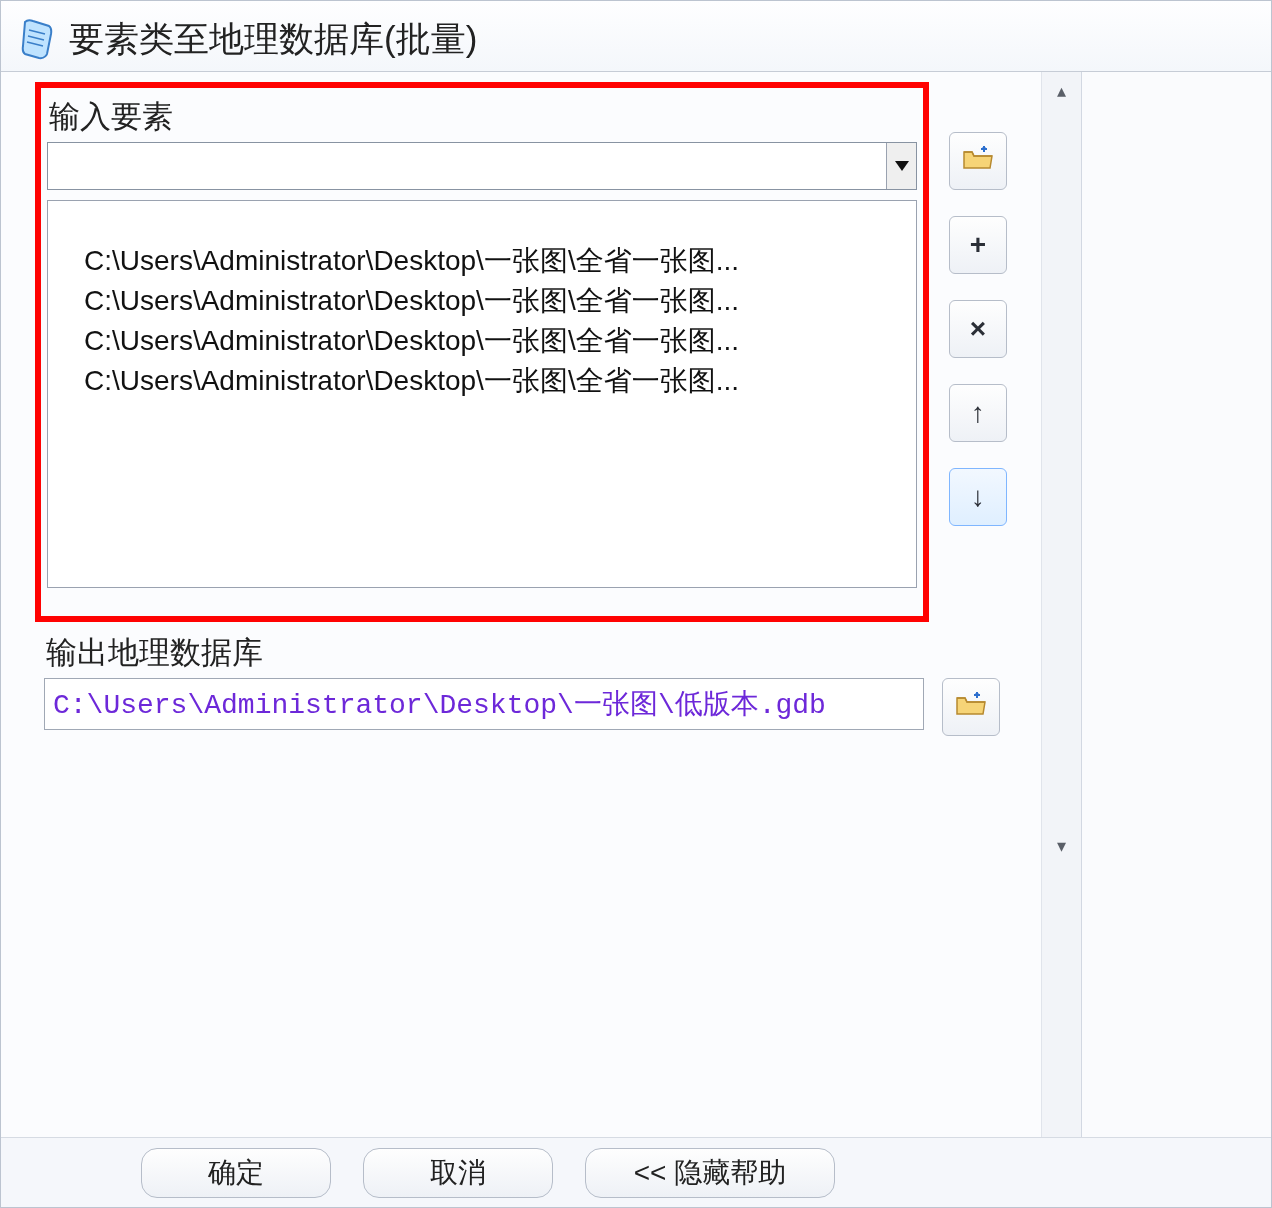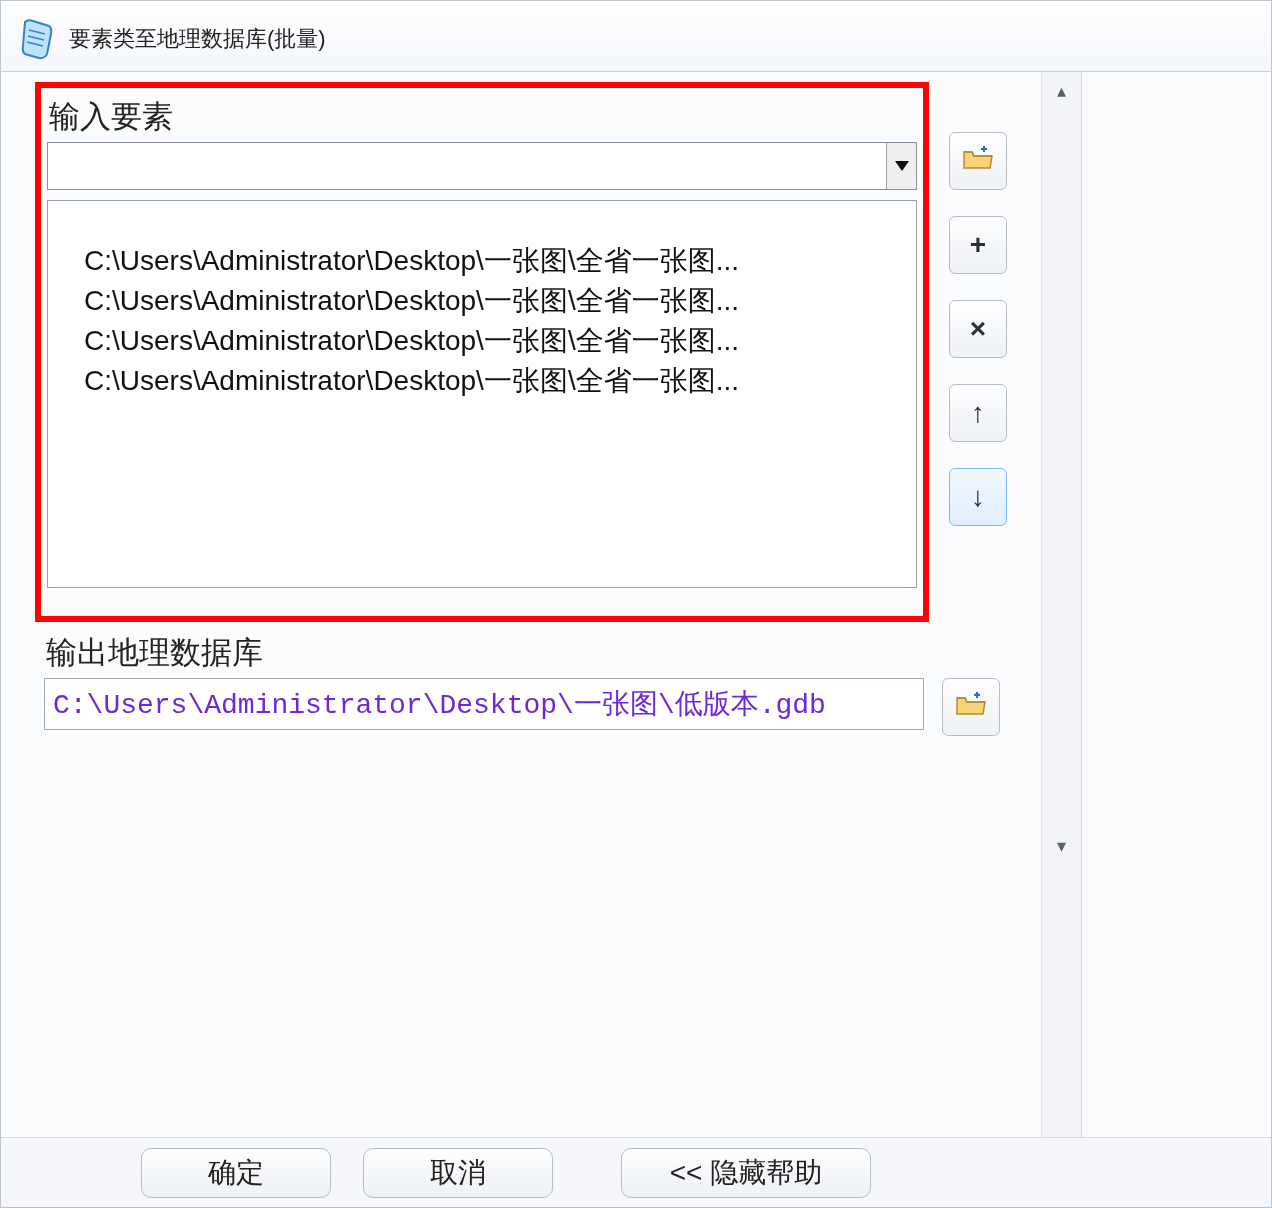--- a/index.html
+++ b/index.html
@@ -27,21 +27,21 @@
     align-items: center;
     padding: 6px 18px 0 18px;
     background: linear-gradient(#fefeff, #f4f7fb);
   }
   .title-icon {
     width: 38px;
     height: 42px;
     margin-right: 12px;
   }
   .title-text {
-    font-size: 22px;
+    font-size: 35px;
     color: #222;
   }
   .body-area {
     flex: 1;
     border-top: 1px solid #c6ccd6;
     background: #fbfcfe;
     position: relative;
     display: flex;
   }
   .main-panel {
@@ -176,28 +176,28 @@
     background: #f5f7fb;
     display: flex;
     align-items: center;
     padding: 0 20px 0 140px;
     gap: 32px;
   }
   .footer-btn {
     min-width: 190px;
     height: 50px;
     border: 1px solid #b6bdc9;
-    border-radius: 10px;
+    border-radius: 16px;
     background: linear-gradient(#fefefe, #eef1f6);
     font-size: 28px;
     color: #222;
     cursor: pointer;
     font-family: inherit;
   }
-  .footer-btn.wide { min-width: 250px; margin-left: 36px; }
+  .footer-btn.wide { min-width: 250px; }
 
   .help-panel {
     width: 190px;
     border-left: 1px solid #d2d8e2;
     background: #fafbfd;
   }
 
   
   .folder-svg { width: 32px; height: 28px; }
 </style>

